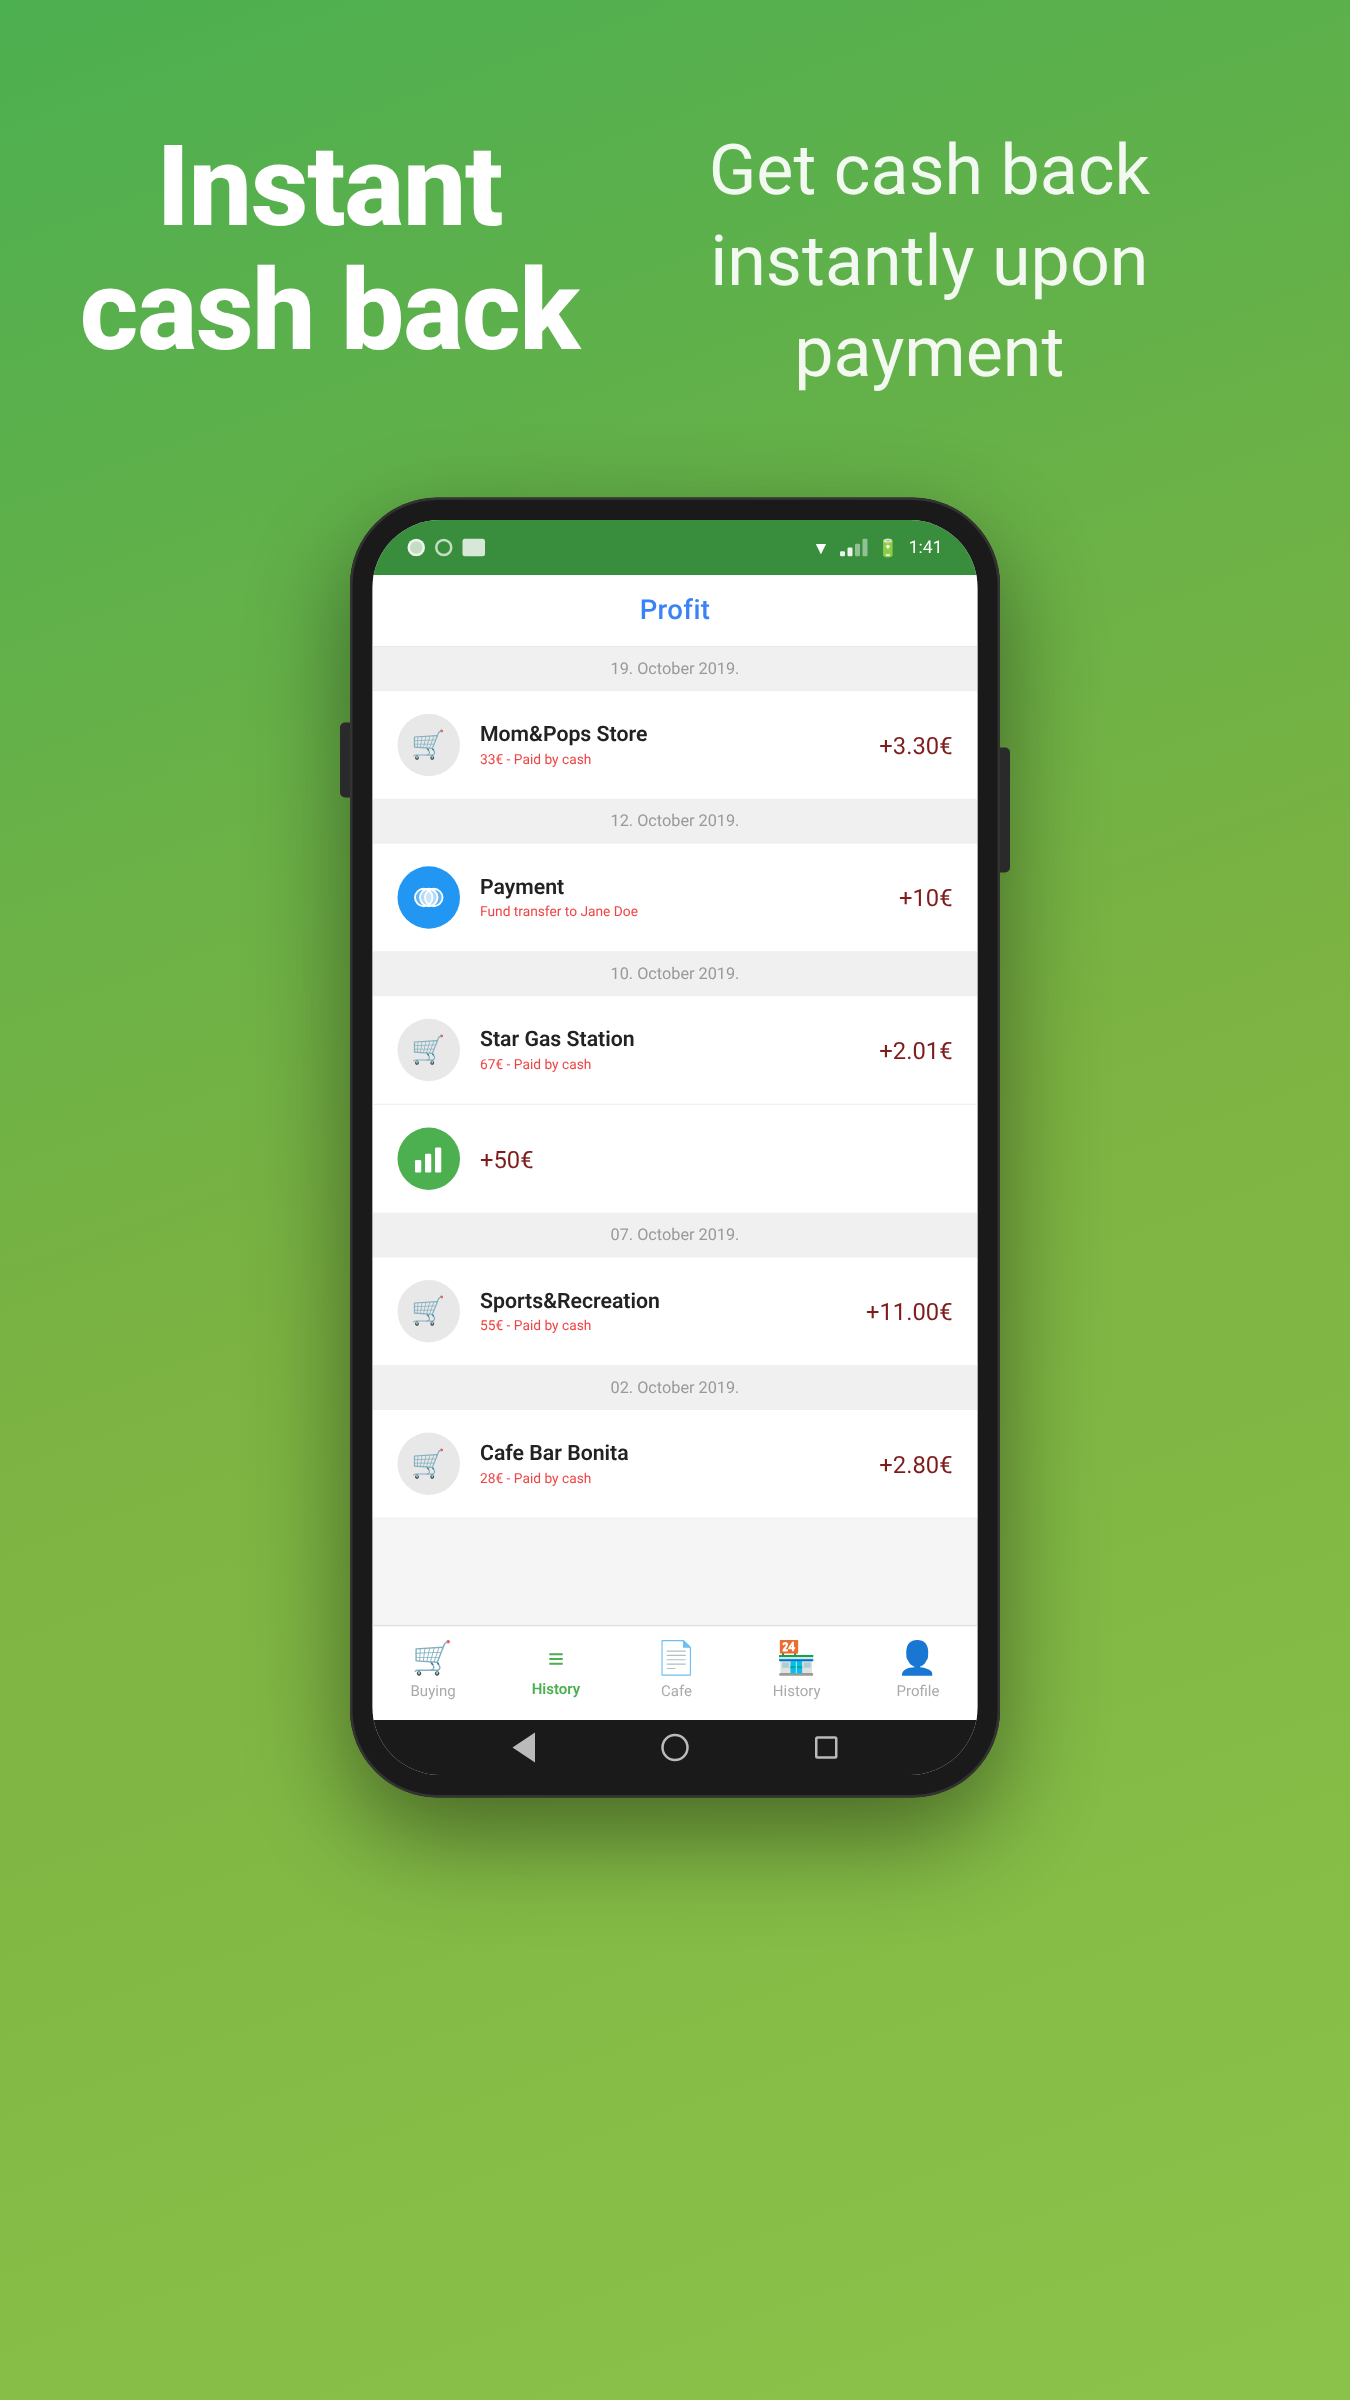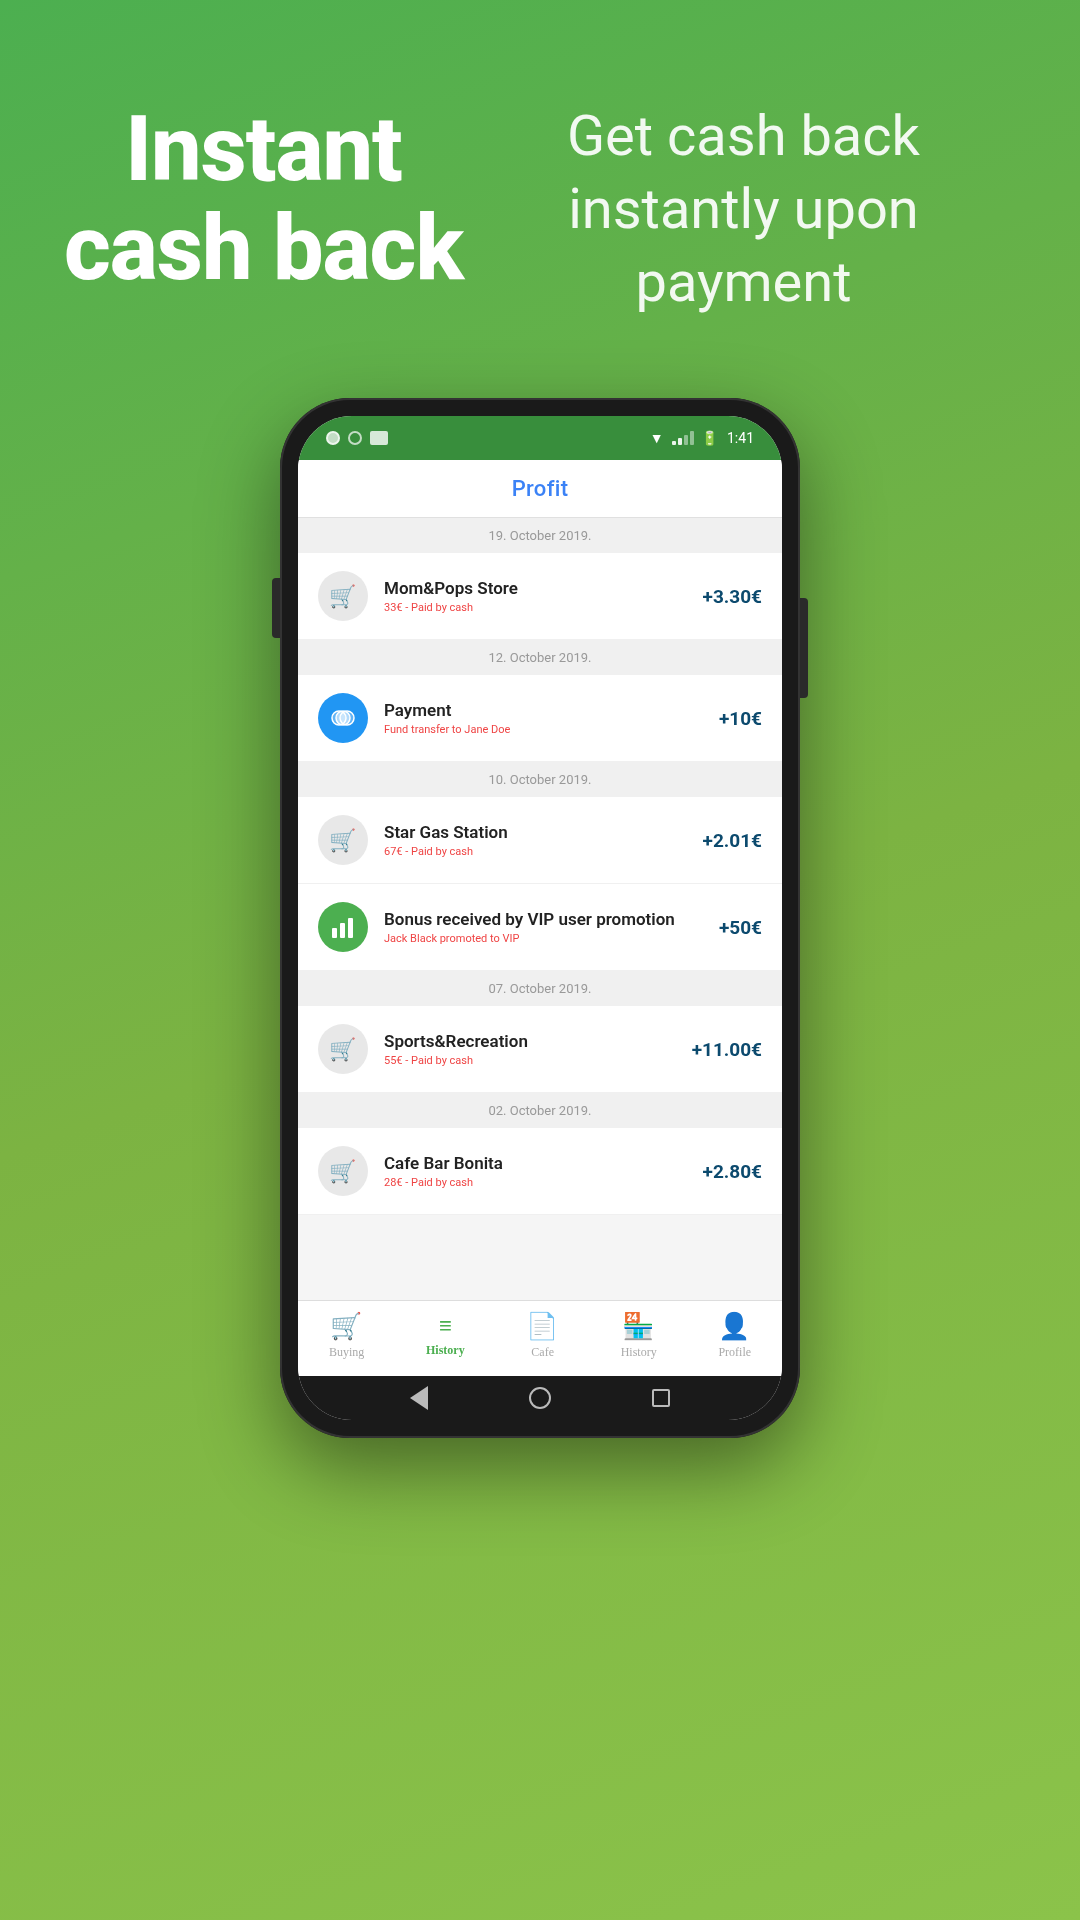--- a/index.html
+++ b/index.html
@@ -226,22 +226,22 @@
     }
 
     .trans-desc {
       font-size: 11px;
       color: #ef4444;
       margin-top: 3px;
     }
 
     .trans-amount {
       font-size: 19px;
-      font-weight: 700;
-      color: #0c4a6e;
+      font-weight: 400;
+      color: #7f1d1d;
       flex-shrink: 0;
     }
 
     
     .bottom-nav {
       background: #fff;
       border-top: 1px solid #ddd;
       display: flex;
       align-items: center;
       justify-content: space-around;
@@ -263,21 +263,20 @@
       color: #aaa;
     }
 
     .nav-icon.active {
       color: #4caf50;
     }
 
     .nav-label {
       font-size: 12px;
       color: #aaa;
-      font-family: Liberation Serif, serif;
     }
 
     .nav-label.active {
       color: #4caf50;
       font-weight: 600;
     }
 
     
     .home-indicator {
       background: #1a1a1a;
@@ -396,24 +395,20 @@
           <div class="trans-amount">+2.01€</div>
         </div>
         <div class="transaction-item">
           <div class="trans-icon green">
             <svg width="26" height="26" viewBox="0 0 26 26" fill="white">
               <rect x="2" y="14" width="5" height="10" rx="1"></rect>
               <rect x="10" y="9" width="5" height="15" rx="1"></rect>
               <rect x="18" y="4" width="5" height="20" rx="1"></rect>
             </svg>
           </div>
-          <div class="trans-info">
-            <div class="trans-name">Bonus received by VIP user promotion</div>
-            <div class="trans-desc">Jack Black promoted to VIP</div>
-          </div>
           <div class="trans-amount">+50€</div>
         </div>
 
         <div class="date-separator">07. October 2019.</div>
         <div class="transaction-item">
           <div class="trans-icon">🛒</div>
           <div class="trans-info">
             <div class="trans-name">Sports&amp;Recreation</div>
             <div class="trans-desc">55€ - Paid by cash</div>
           </div>

